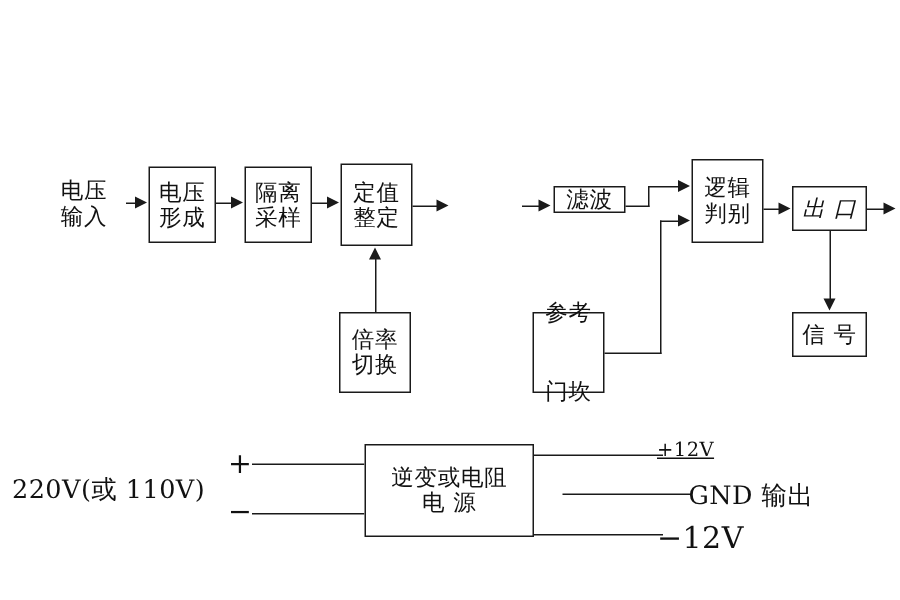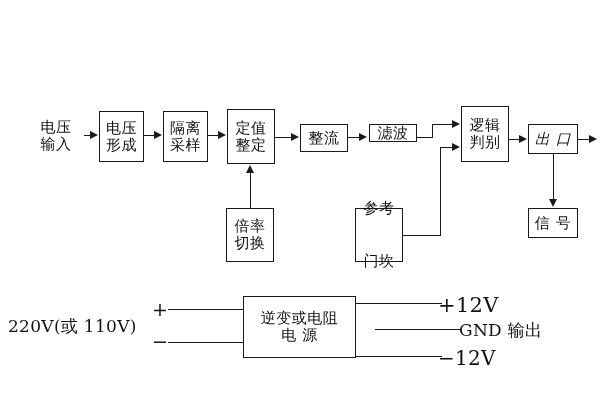--- a/index.html
+++ b/index.html
@@ -132,23 +132,20 @@
   <div class="arrow-r" style="left:218px; top:119px;"></div>
 
   <div class="box" style="left:227px; top:97px; width:48px; height:55px;">
     <span class="ln">定值</span>
     <span class="ln">整定</span>
   </div>
 
   <div class="hline" style="left:275px; top:125px; width:17px;"></div>
   <div class="arrow-r" style="left:291px; top:121px;"></div>
 
-  <div class="box" style="left:300px; top:112px; width:48px; height:28px;">
-    <span class="ln">整流</span>
-  </div>
 
   <div class="hline" style="left:348px; top:125px; width:12px;"></div>
   <div class="arrow-r" style="left:359px; top:121px;"></div>
 
   <div class="box" style="left:369px; top:112px; width:48px; height:18px;">
     <span class="ln">滤波</span>
   </div>
 
   <div class="hline" style="left:417px; top:125px; width:16px;"></div>
   <div class="vline" style="left:432px; top:112px; height:14px;"></div>
@@ -202,21 +199,21 @@
 
   <div class="hline" style="left:168px; top:297px; width:75px;"></div>
   <div class="hline" style="left:168px; top:330px; width:75px;"></div>
 
   <div class="box" style="left:243px; top:284px; width:113px; height:62px; font-size:15px;">
     <span class="ln">逆变或电阻</span>
     <span class="ln">电    源</span>
   </div>
 
   <div class="hline" style="left:356px; top:291px; width:86px;"></div>
-  <div class="label label-serif" style="left:438px; top:281px; font-size:21px;">+12V</div>
+  <div class="label label-serif" style="left:438px; top:281px; font-size:13px;text-decoration:underline;">+12V</div>
 
   <div class="hline" style="left:375px; top:317px; width:86px;"></div>
   <div class="label label-serif" style="left:459px; top:307px; font-size:17px;">GND 输出</div>
 
   <div class="hline" style="left:356px; top:344px; width:86px;"></div>
   <div class="label label-serif" style="left:438px; top:334px; font-size:20px;">−12V</div>
 
 </div>
 
 </body></html>

